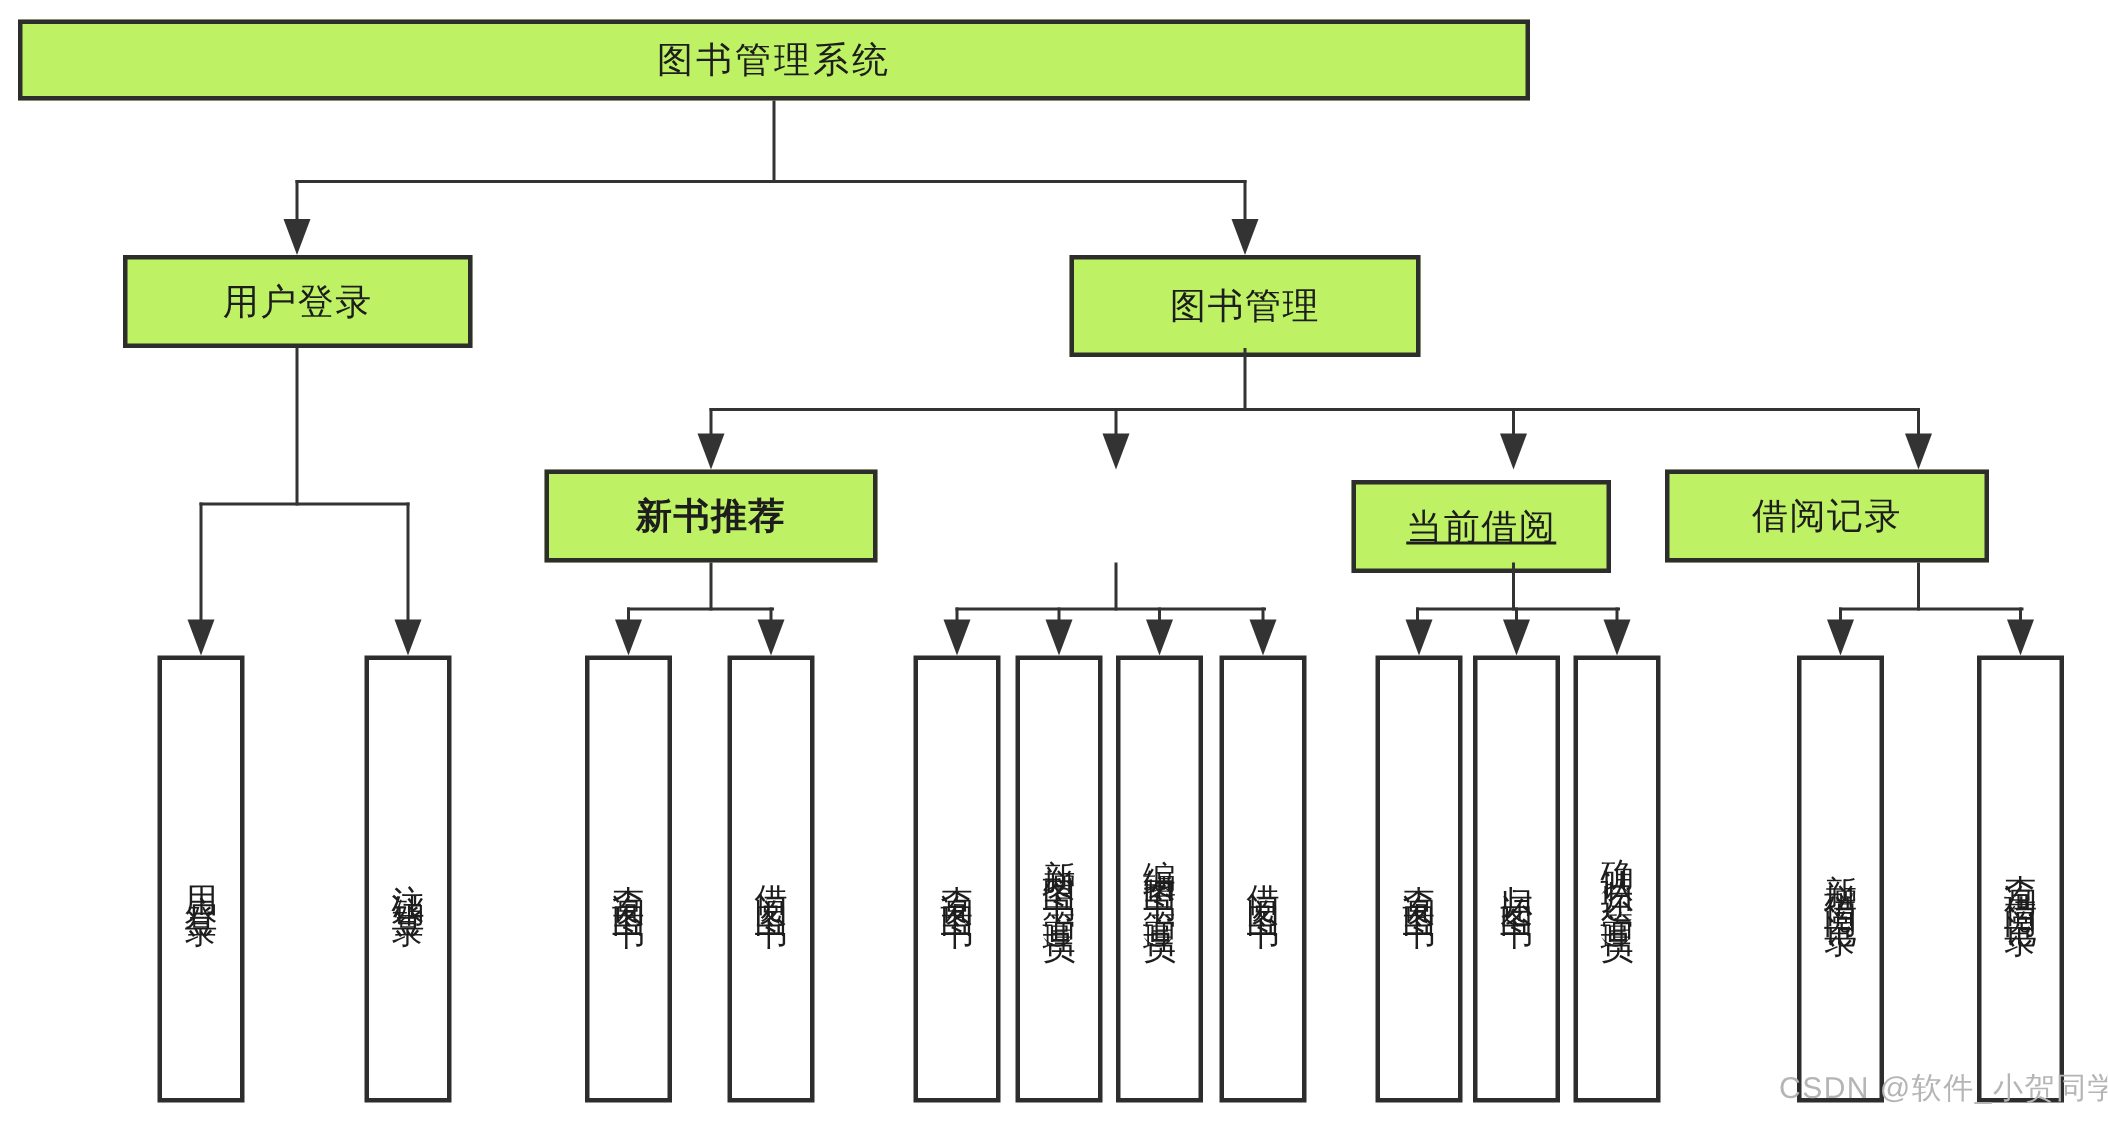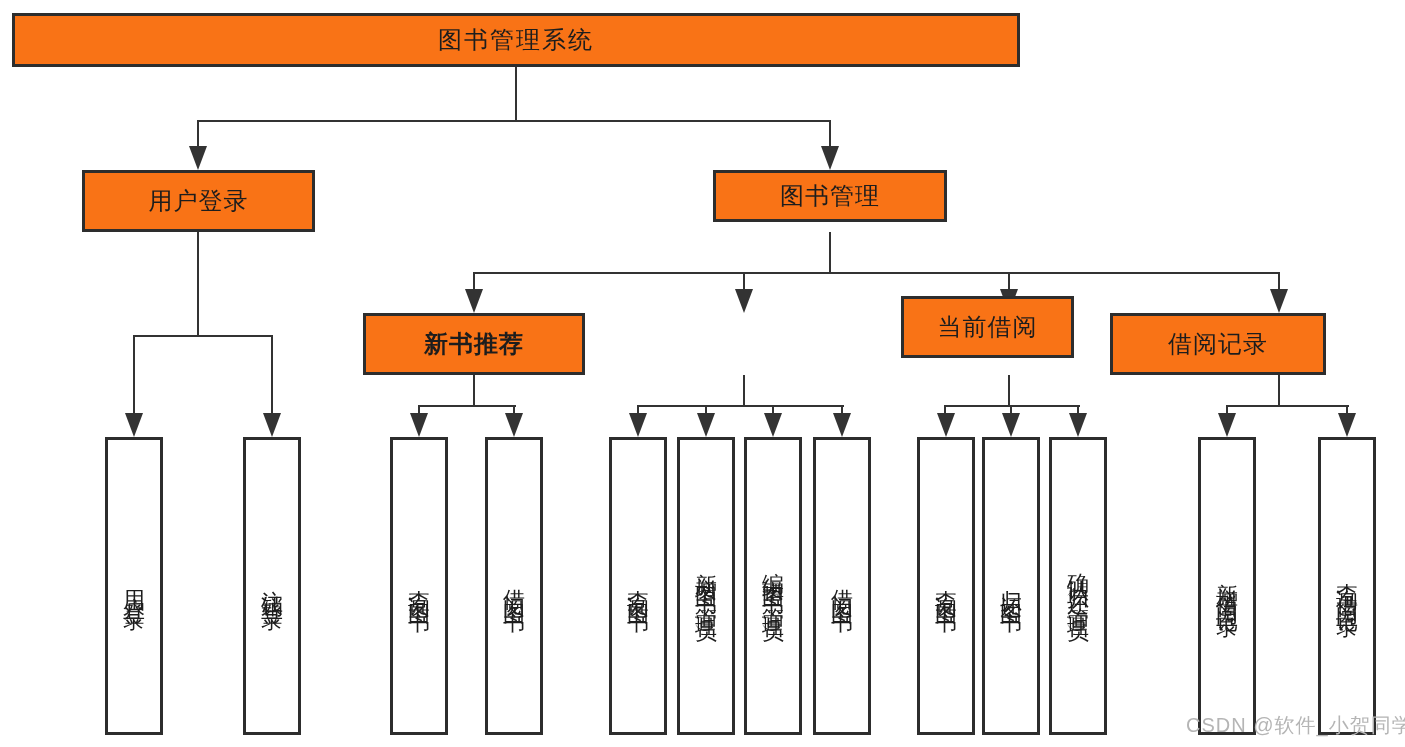--- a/index.html
+++ b/index.html
@@ -2,21 +2,21 @@
 <html><head>
 <meta charset="utf-8">
 <style>
   html,body{margin:0;padding:0;background:#ffffff;}
   #canvas{
     position:relative;width:1405px;height:747px;background:#ffffff;
     font-family:"Liberation Sans",sans-serif;color:#1d1d1d;overflow:hidden;
   }
   
   .node{
-    position:absolute;box-sizing:border-box;border:3px solid #2d2d2d;background:#f97316;
+    position:absolute;box-sizing:border-box;border:3px solid #2d2d2d;background:#bef264;
     display:flex;align-items:center;justify-content:center;
     font-size:24px;letter-spacing:1px;color:#1d1d1d;
   }
   .leaf{
     position:absolute;box-sizing:border-box;border:3px solid #2d2d2d;background:#ffffff;
     width:58px;top:437px;height:298px;
     display:flex;align-items:center;justify-content:center;
     writing-mode:vertical-rl;text-orientation:mixed;
     font-size:22px;letter-spacing:7px;line-height:1;color:#1d1d1d;
   }
@@ -41,42 +41,42 @@
   <div class="node" style="left:12px;top:13px;width:1008px;height:54px;letter-spacing:2px;">图书管理系统</div>
 
   <div class="v" style="left:515px;top:67px;height:54px;"></div>
   <div class="h" style="left:197px;top:120px;width:634px;"></div>
   <div class="v" style="left:197px;top:120px;height:30px;"></div>
   <div class="ah" style="left:189px;top:146px;"></div>
   <div class="v" style="left:829px;top:120px;height:30px;"></div>
   <div class="ah" style="left:821px;top:146px;"></div>
 
   <div class="node" style="left:82px;top:170px;width:233px;height:62px;">用户登录</div>
-  <div class="node" style="left:713px;top:170px;width:234px;height:52px;">图书管理</div>
+  <div class="node" style="left:713px;top:170px;width:234px;height:68px;">图书管理</div>
 
   <div class="v" style="left:197px;top:232px;height:105px;"></div>
   <div class="h" style="left:133px;top:335px;width:140px;"></div>
   <div class="v" style="left:133px;top:335px;height:80px;"></div>
   <div class="ah" style="left:125px;top:413px;"></div>
   <div class="v" style="left:271px;top:335px;height:80px;"></div>
   <div class="ah" style="left:263px;top:413px;"></div>
 
   <div class="v" style="left:829px;top:232px;height:42px;"></div>
   <div class="h" style="left:473px;top:272px;width:807px;"></div>
   <div class="v" style="left:473px;top:272px;height:20px;"></div>
   <div class="ah" style="left:465px;top:289px;"></div>
   <div class="v" style="left:743px;top:272px;height:20px;"></div>
   <div class="ah" style="left:735px;top:289px;"></div>
   <div class="v" style="left:1008px;top:272px;height:20px;"></div>
   <div class="ah" style="left:1000px;top:289px;"></div>
   <div class="v" style="left:1278px;top:272px;height:20px;"></div>
   <div class="ah" style="left:1270px;top:289px;"></div>
 
   <div class="node" style="left:363px;top:313px;width:222px;height:62px;font-weight:bold;">新书推荐</div>
-  <div class="node" style="left:901px;top:296px;width:173px;height:62px;">当前借阅</div>
+  <div class="node" style="left:901px;top:320px;width:173px;height:62px;text-decoration:underline;">当前借阅</div>
   <div class="node" style="left:1110px;top:313px;width:216px;height:62px;">借阅记录</div>
 
   <div class="v" style="left:473px;top:375px;height:32px;"></div>
   <div class="h" style="left:418px;top:405px;width:98px;"></div>
   <div class="v" style="left:418px;top:405px;height:10px;"></div>
   <div class="ah" style="left:410px;top:413px;"></div>
   <div class="v" style="left:513px;top:405px;height:10px;"></div>
   <div class="ah" style="left:505px;top:413px;"></div>
 
   <div class="v" style="left:743px;top:375px;height:32px;"></div>

